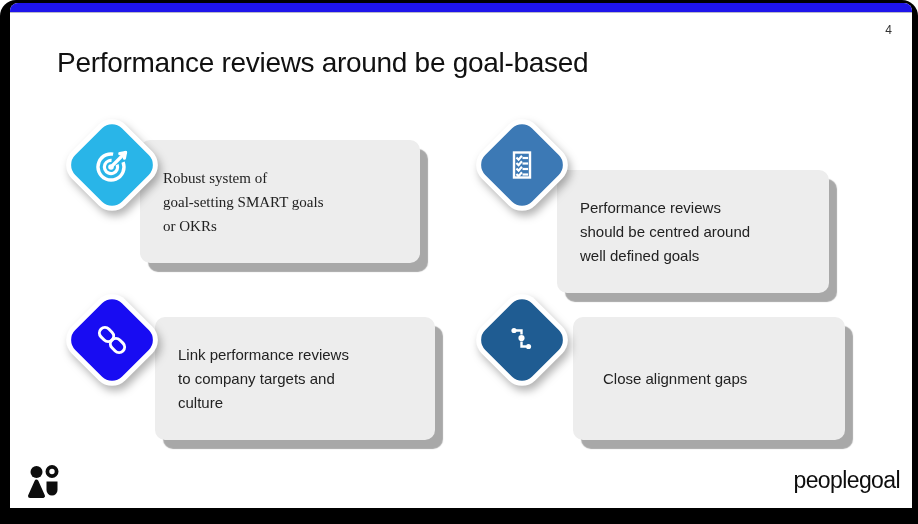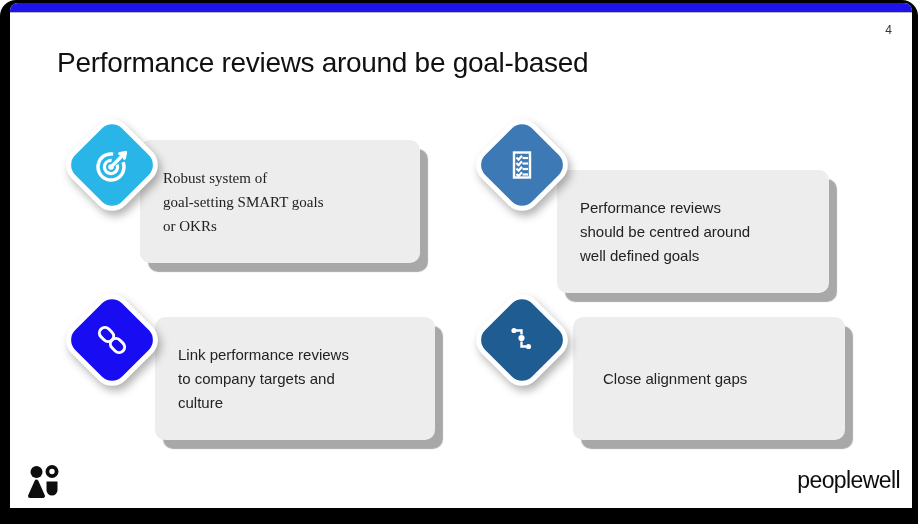--- a/index.html
+++ b/index.html
@@ -141,16 +141,16 @@
       </div>
     </div>
 
     <svg class="footer-mark" viewBox="0 0 34 36">
       <circle cx="9.5" cy="8" r="6" fill="#0d0d0d"></circle>
       <polygon points="3,32 9.5,17.5 16,32" fill="#0d0d0d" stroke="#0d0d0d" stroke-width="4" stroke-linejoin="round"></polygon>
       <circle cx="25" cy="7.5" r="4.6" fill="none" stroke="#0d0d0d" stroke-width="3.8"></circle>
       <path d="M19.5 17.5 h11 v8.5 a5.5 5.5 0 0 1 -11 0 z" fill="#0d0d0d"></path>
     </svg>
 
-    <div class="wordmark"><span class="bold">people</span><span class="light">well</span></div>
+    <div class="wordmark"><span class="bold">people</span><span class="light">goal</span></div>
 
   </div>
 </div>
 
 </body></html>

